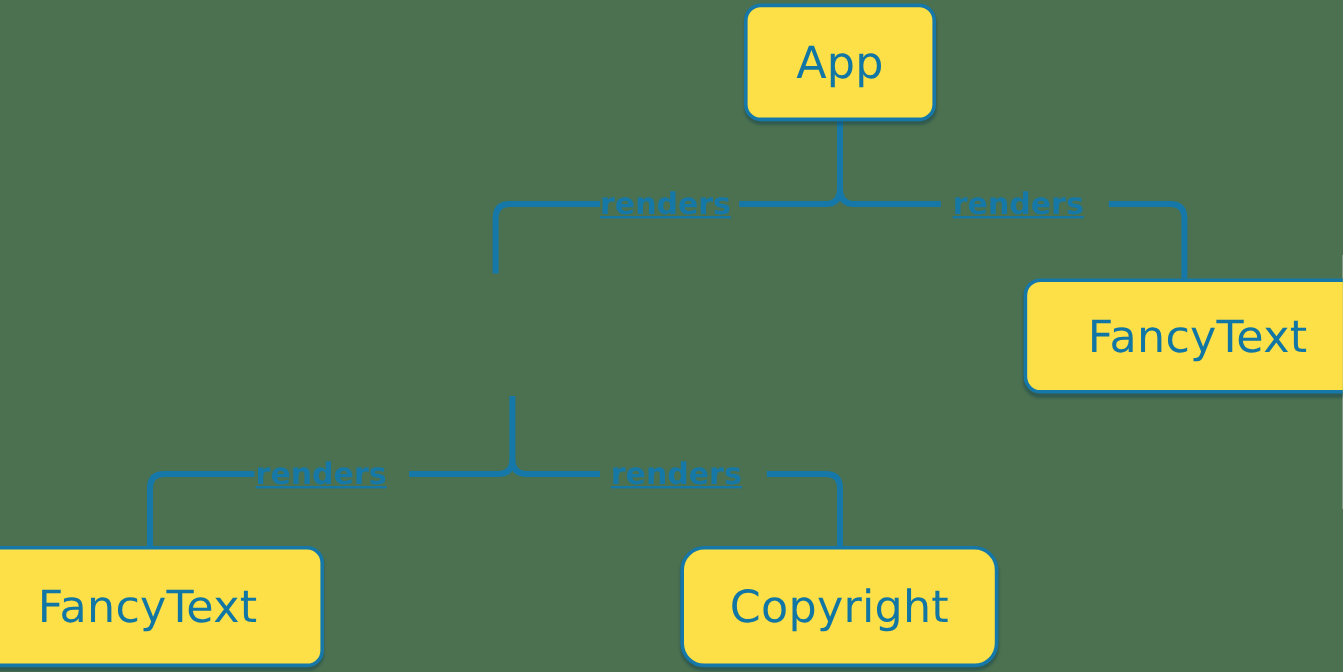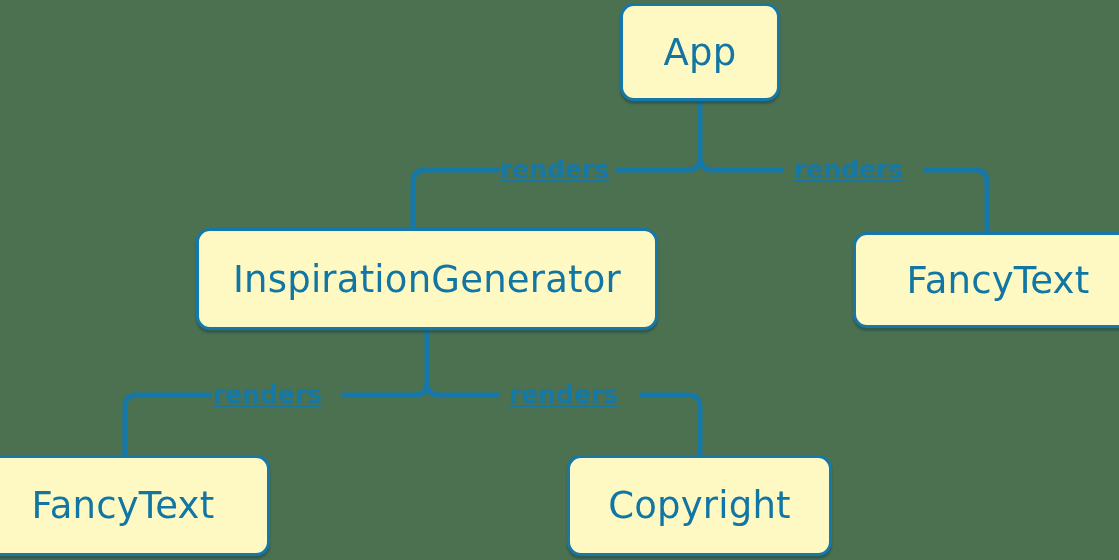--- a/index.html
+++ b/index.html
@@ -22,21 +22,21 @@
   #edge-layer {
     position: absolute;
     left: 0;
     top: 0;
     width: 1119px;
     height: 560px;
   }
   .node {
     position: absolute;
     box-sizing: border-box;
-    background: #fef9c3;
+    background: #fde047;
     border: 3px solid #1678a8;
     border-radius: 14px;
     display: flex;
     align-items: center;
     justify-content: center;
     box-shadow: 0 3px 2px rgba(10, 55, 80, 0.38);
     z-index: 2;
   }
   .node-label {
     color: #1176a4;
@@ -78,29 +78,26 @@
   <div class="edge-label" style="left:794px; top:157px;">renders</div>
 
   <div class="edge-label" style="left:213px; top:382px;">renders</div>
 
   <div class="edge-label" style="left:509px; top:382px;">renders</div>
 
   <div class="node" style="left:620px; top:3px; width:160px; height:98px;">
     <span class="node-label">App</span>
   </div>
 
-  <div class="node" style="left:196px; top:228px; width:462px; height:102px;">
-    <span class="node-label">InspirationGenerator</span>
-  </div>
 
   <div class="node" style="left:853px; top:232px; width:290px; height:96px;">
     <span class="node-label">FancyText</span>
   </div>
 
   <div class="node" style="left:-24px; top:455px; width:294px; height:101px;">
     <span class="node-label">FancyText</span>
   </div>
 
-  <div class="node" style="left:567px; top:455px; width:265px; height:101px;">
+  <div class="node" style="left:567px; top:455px; width:265px; height:101px;border-radius:20px;">
     <span class="node-label">Copyright</span>
   </div>
 
 </div>
 
 </body></html>

